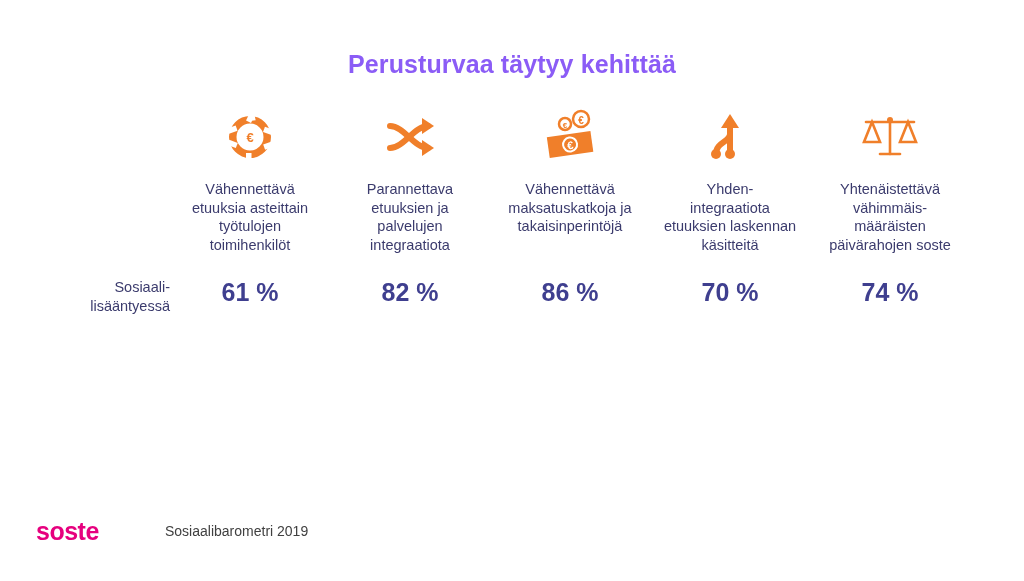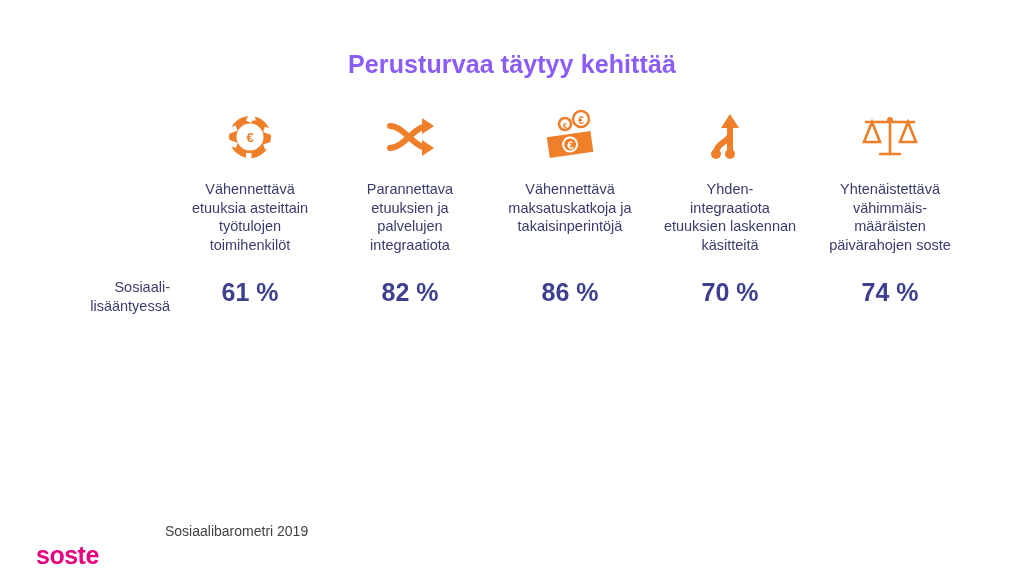--- a/index.html
+++ b/index.html
@@ -102,21 +102,20 @@
     height: 40px;
   }
   .logo {
     position: absolute;
     left: 36px;
     top: 2px;
     font-size: 25px;
     font-weight: bold;
     letter-spacing: -0.5px;
     color: #e6007e;
-    margin-top: 24px;
   }
   .source {
     position: absolute;
     left: 165px;
     top: 8px;
     font-size: 14px;
     color: #404040;
   }
 </style>
 </head>

